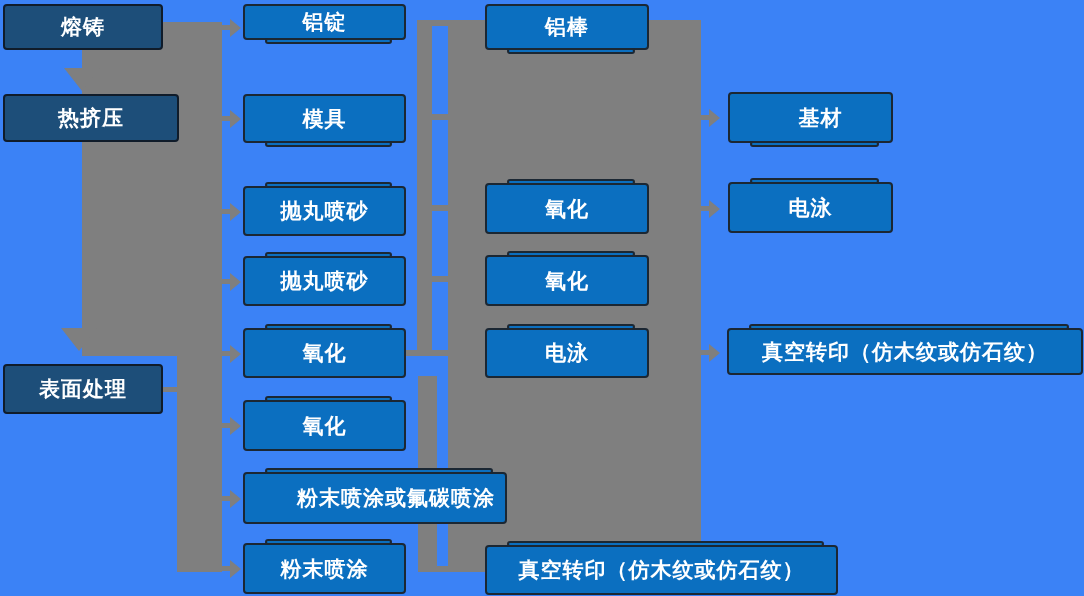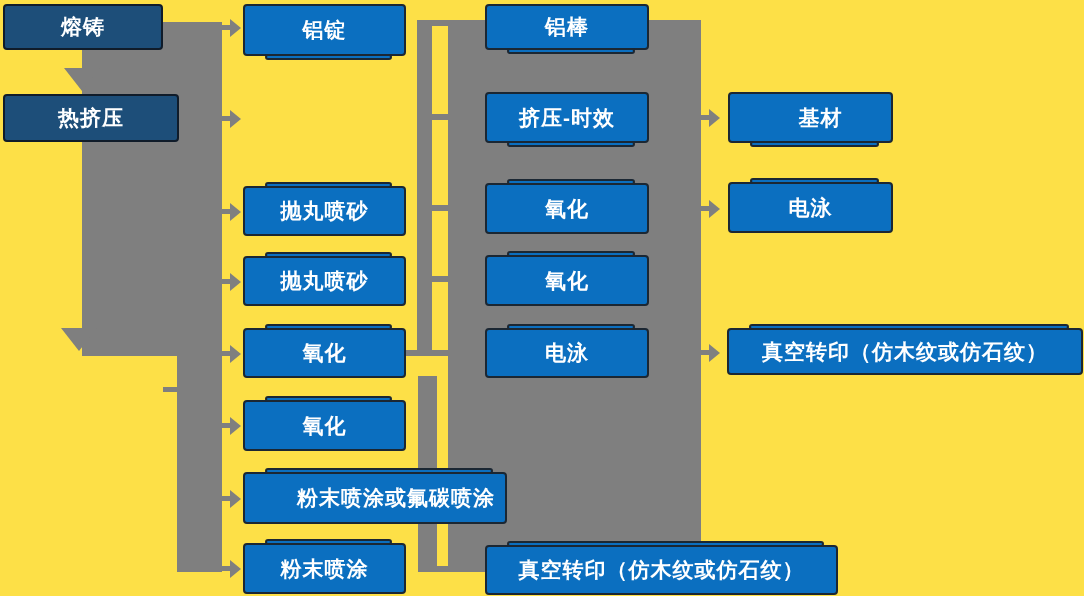--- a/index.html
+++ b/index.html
@@ -1,17 +1,17 @@
 <!DOCTYPE html>
 <html><head>
 <meta charset="utf-8">
 <style>
   html,body{margin:0;padding:0;background:#fff;}
   #canvas{
-    position:relative;width:1084px;height:596px;background:#fde047;overflow:hidden;
+    position:relative;width:1084px;height:596px;background:#3b82f6;overflow:hidden;
     font-family:"Liberation Sans",sans-serif;
   }
   .box{
     position:absolute;box-sizing:border-box;z-index:3;
     border:2px solid #1B2733;border-radius:4px;
     color:#FFFFFF;font-size:21px;font-weight:600;letter-spacing:1px;
     display:flex;align-items:center;justify-content:center;
     white-space:nowrap;
   }
   .dark{background:#1D4E79;border-color:#101C2A;}
@@ -63,31 +63,32 @@
   <div class="arr-r" style="left:221px;top:417px;"></div>
   <div class="arr-r" style="left:221px;top:490px;"></div>
   <div class="arr-r" style="left:221px;top:560px;"></div>
 
   <div class="arr-r" style="left:700px;top:109px;"></div>
   <div class="arr-r" style="left:700px;top:200px;"></div>
   <div class="arr-r" style="left:700px;top:344px;"></div>
 
   <div class="box dark" style="left:3px;top:4px;width:160px;height:46px;">熔铸</div>
   <div class="box dark" style="left:3px;top:94px;width:176px;height:48px;">热挤压</div>
+  <div class="box dark" style="left:3px;top:364px;width:160px;height:50px;">表面处理</div>
 
-  <div class="box light pb" style="left:243px;top:4px;width:163px;height:52px;">铝锭</div>
+  <div class="box light pb" style="left:243px;top:4px;width:163px;height:36px;">铝锭</div>
+  <div class="box light pb" style="left:243px;top:94px;width:163px;height:49px;">模具</div>
   <div class="box light pt" style="left:243px;top:186px;width:163px;height:50px;">抛丸喷砂</div>
   <div class="box light pt" style="left:243px;top:256px;width:163px;height:50px;">抛丸喷砂</div>
   <div class="box light pt" style="left:243px;top:328px;width:163px;height:50px;">氧化</div>
   <div class="box light pt" style="left:243px;top:400px;width:163px;height:51px;">氧化</div>
   <div class="box light pt" style="left:243px;top:472px;width:264px;height:52px;padding-left:42px;">粉末喷涂或氟碳喷涂</div>
   <div class="box light pb" style="left:485px;top:4px;width:164px;height:46px;">铝棒</div>
 
   <div class="box light pt" style="left:243px;top:543px;width:163px;height:51px;">粉末喷涂</div>
-  <div class="box light pb" style="left:485px;top:92px;width:164px;height:51px;">挤压-时效</div>
   <div class="box light pt" style="left:485px;top:183px;width:164px;height:51px;">氧化</div>
   <div class="box light pt" style="left:485px;top:255px;width:164px;height:51px;">氧化</div>
   <div class="box light pt" style="left:485px;top:328px;width:164px;height:50px;">电泳</div>
   <div class="box light pt" style="left:485px;top:545px;width:353px;height:50px;">真空转印（仿木纹或仿石纹）</div>
 
   <div class="box light pb" style="left:728px;top:92px;width:165px;height:51px;padding-left:20px;">基材</div>
   <div class="box light pt" style="left:728px;top:182px;width:165px;height:51px;">电泳</div>
   <div class="box light pt" style="left:727px;top:328px;width:356px;height:47px;">真空转印（仿木纹或仿石纹）</div>
 
 </div>

